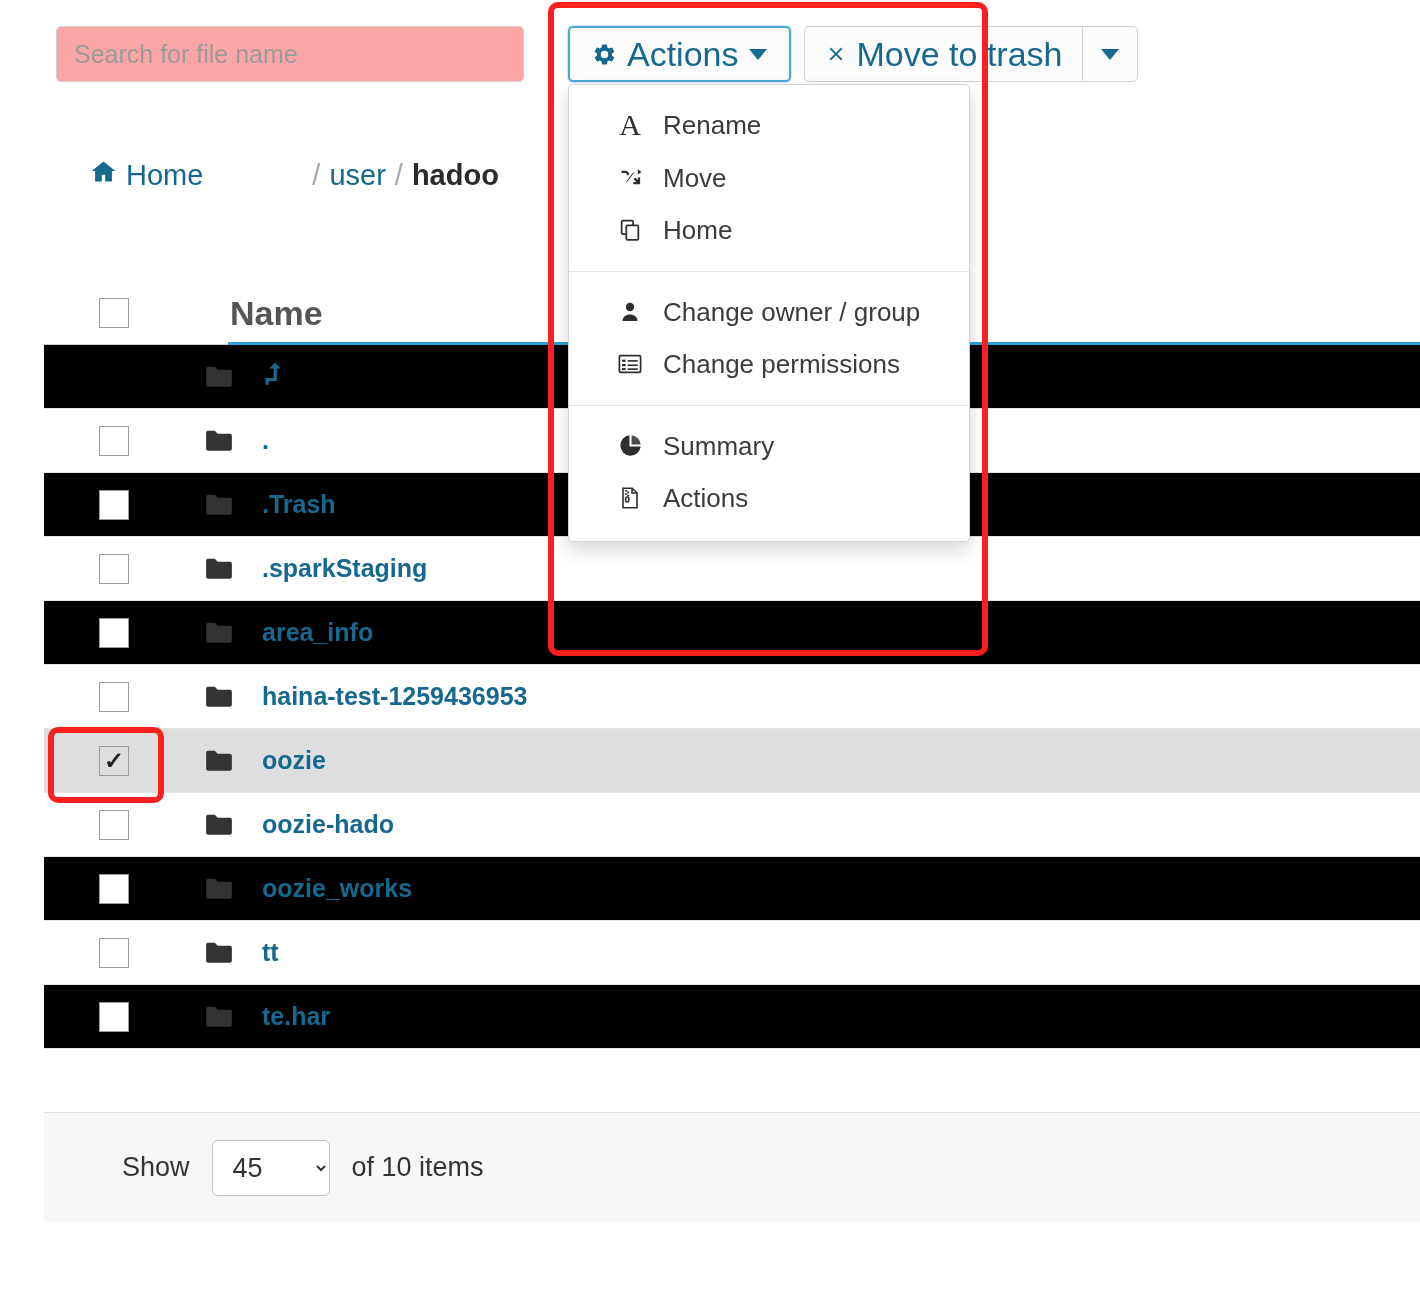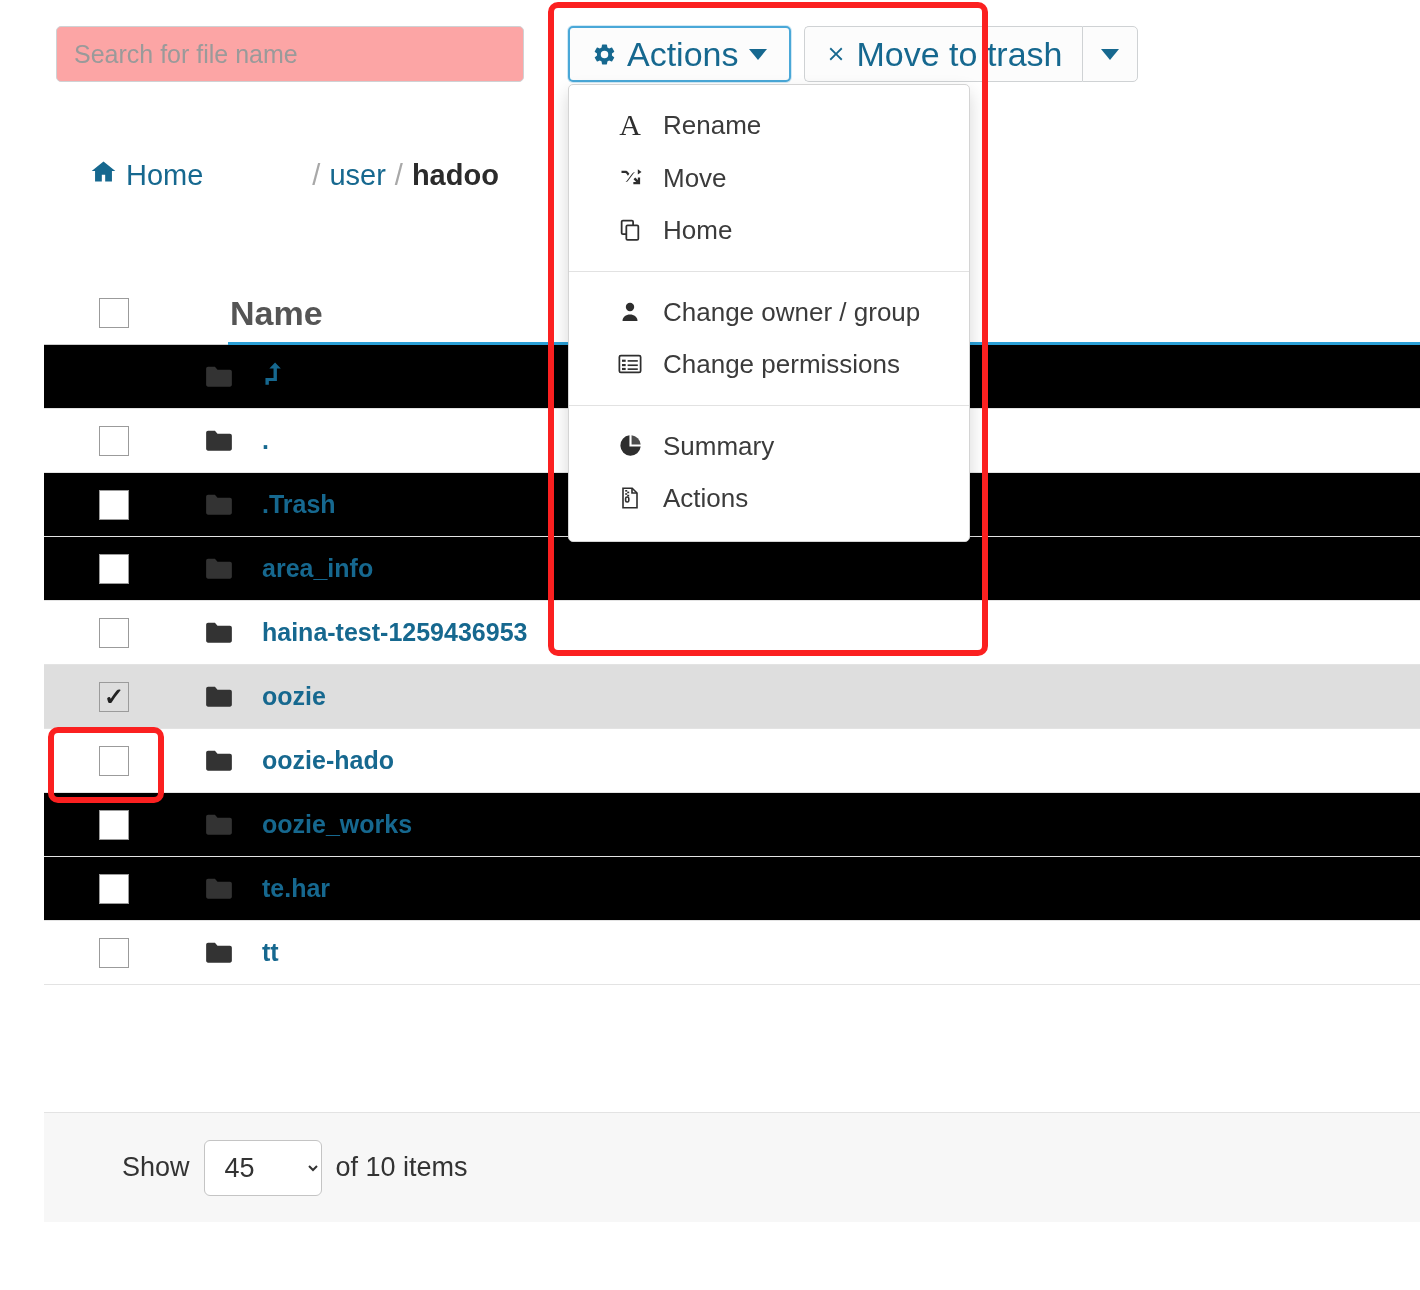--- a/index.html
+++ b/index.html
@@ -223,21 +223,21 @@
     position: absolute;
     left: 44px; top: 1112px;
     width: 1376px;
     height: 110px;
     background: #f7f7f7;
     border-top: 1px solid #e3e3e3;
     display: flex;
     align-items: center;
     padding-left: 78px;
     box-sizing: border-box;
-    gap: 14px;
+    gap: 22px;
     font-size: 27px;
     color: #333;
   }
   .page-select {
     width: 118px;
     height: 56px;
     font-size: 27px;
     border: 1px solid #c4c4c4;
     border-radius: 6px;
     background: #fff;
@@ -426,20 +426,31 @@
       <div class="chk"></div>
     </div>
     <div class="col-icon">
       <svg width="30" height="24" viewBox="0 0 28 22" fill="#333333">
           <path d="M2 3.2c0-1 .8-1.8 1.8-1.8h6.4l2.4 2.9h11.6c1 0 1.8.8 1.8 1.8v12.1c0 1-.8 1.8-1.8 1.8H3.8c-1 0-1.8-.8-1.8-1.8z"></path>
         </svg>
     </div>
     <div class="col-name">.Trash</div>
   </div>
 
+  <div class="row">
+    <div class="col-check">
+      <div class="chk"></div>
+    </div>
+    <div class="col-icon">
+      <svg width="30" height="24" viewBox="0 0 28 22" fill="#333333">
+          <path d="M2 3.2c0-1 .8-1.8 1.8-1.8h6.4l2.4 2.9h11.6c1 0 1.8.8 1.8 1.8v12.1c0 1-.8 1.8-1.8 1.8H3.8c-1 0-1.8-.8-1.8-1.8z"></path>
+        </svg>
+    </div>
+    <div class="col-name">.sparkStaging</div>
+  </div>
 
   <div class="row striped">
     <div class="col-check">
       <div class="chk"></div>
     </div>
     <div class="col-icon">
       <svg width="30" height="24" viewBox="0 0 28 22" fill="#333333">
           <path d="M2 3.2c0-1 .8-1.8 1.8-1.8h6.4l2.4 2.9h11.6c1 0 1.8.8 1.8 1.8v12.1c0 1-.8 1.8-1.8 1.8H3.8c-1 0-1.8-.8-1.8-1.8z"></path>
         </svg>
     </div>
@@ -490,42 +501,42 @@
     </div>
     <div class="col-icon">
       <svg width="30" height="24" viewBox="0 0 28 22" fill="#333333">
           <path d="M2 3.2c0-1 .8-1.8 1.8-1.8h6.4l2.4 2.9h11.6c1 0 1.8.8 1.8 1.8v12.1c0 1-.8 1.8-1.8 1.8H3.8c-1 0-1.8-.8-1.8-1.8z"></path>
         </svg>
     </div>
     <div class="col-name">oozie_works</div>
   </div>
 
 
+  <div class="row">
+    <div class="col-check">
+      <div class="chk"></div>
+    </div>
+    <div class="col-icon">
+      <svg width="30" height="24" viewBox="0 0 28 22" fill="#333333">
+          <path d="M2 3.2c0-1 .8-1.8 1.8-1.8h6.4l2.4 2.9h11.6c1 0 1.8.8 1.8 1.8v12.1c0 1-.8 1.8-1.8 1.8H3.8c-1 0-1.8-.8-1.8-1.8z"></path>
+        </svg>
+    </div>
+    <div class="col-name">tt</div>
+  </div>
+
   <div class="row striped">
     <div class="col-check">
       <div class="chk"></div>
     </div>
     <div class="col-icon">
       <svg width="30" height="24" viewBox="0 0 28 22" fill="#333333">
           <path d="M2 3.2c0-1 .8-1.8 1.8-1.8h6.4l2.4 2.9h11.6c1 0 1.8.8 1.8 1.8v12.1c0 1-.8 1.8-1.8 1.8H3.8c-1 0-1.8-.8-1.8-1.8z"></path>
         </svg>
     </div>
     <div class="col-name">te.har</div>
-  </div>
-
-  <div class="row">
-    <div class="col-check">
-      <div class="chk"></div>
-    </div>
-    <div class="col-icon">
-      <svg width="30" height="24" viewBox="0 0 28 22" fill="#333333">
-          <path d="M2 3.2c0-1 .8-1.8 1.8-1.8h6.4l2.4 2.9h11.6c1 0 1.8.8 1.8 1.8v12.1c0 1-.8 1.8-1.8 1.8H3.8c-1 0-1.8-.8-1.8-1.8z"></path>
-        </svg>
-    </div>
-    <div class="col-name">tt</div>
   </div>
 </div>
 
 <div class="footer">
   <span>Show</span>
   <select class="page-select">
     <option>45</option>
   </select>
   <span>of 10 items</span>
 </div>

